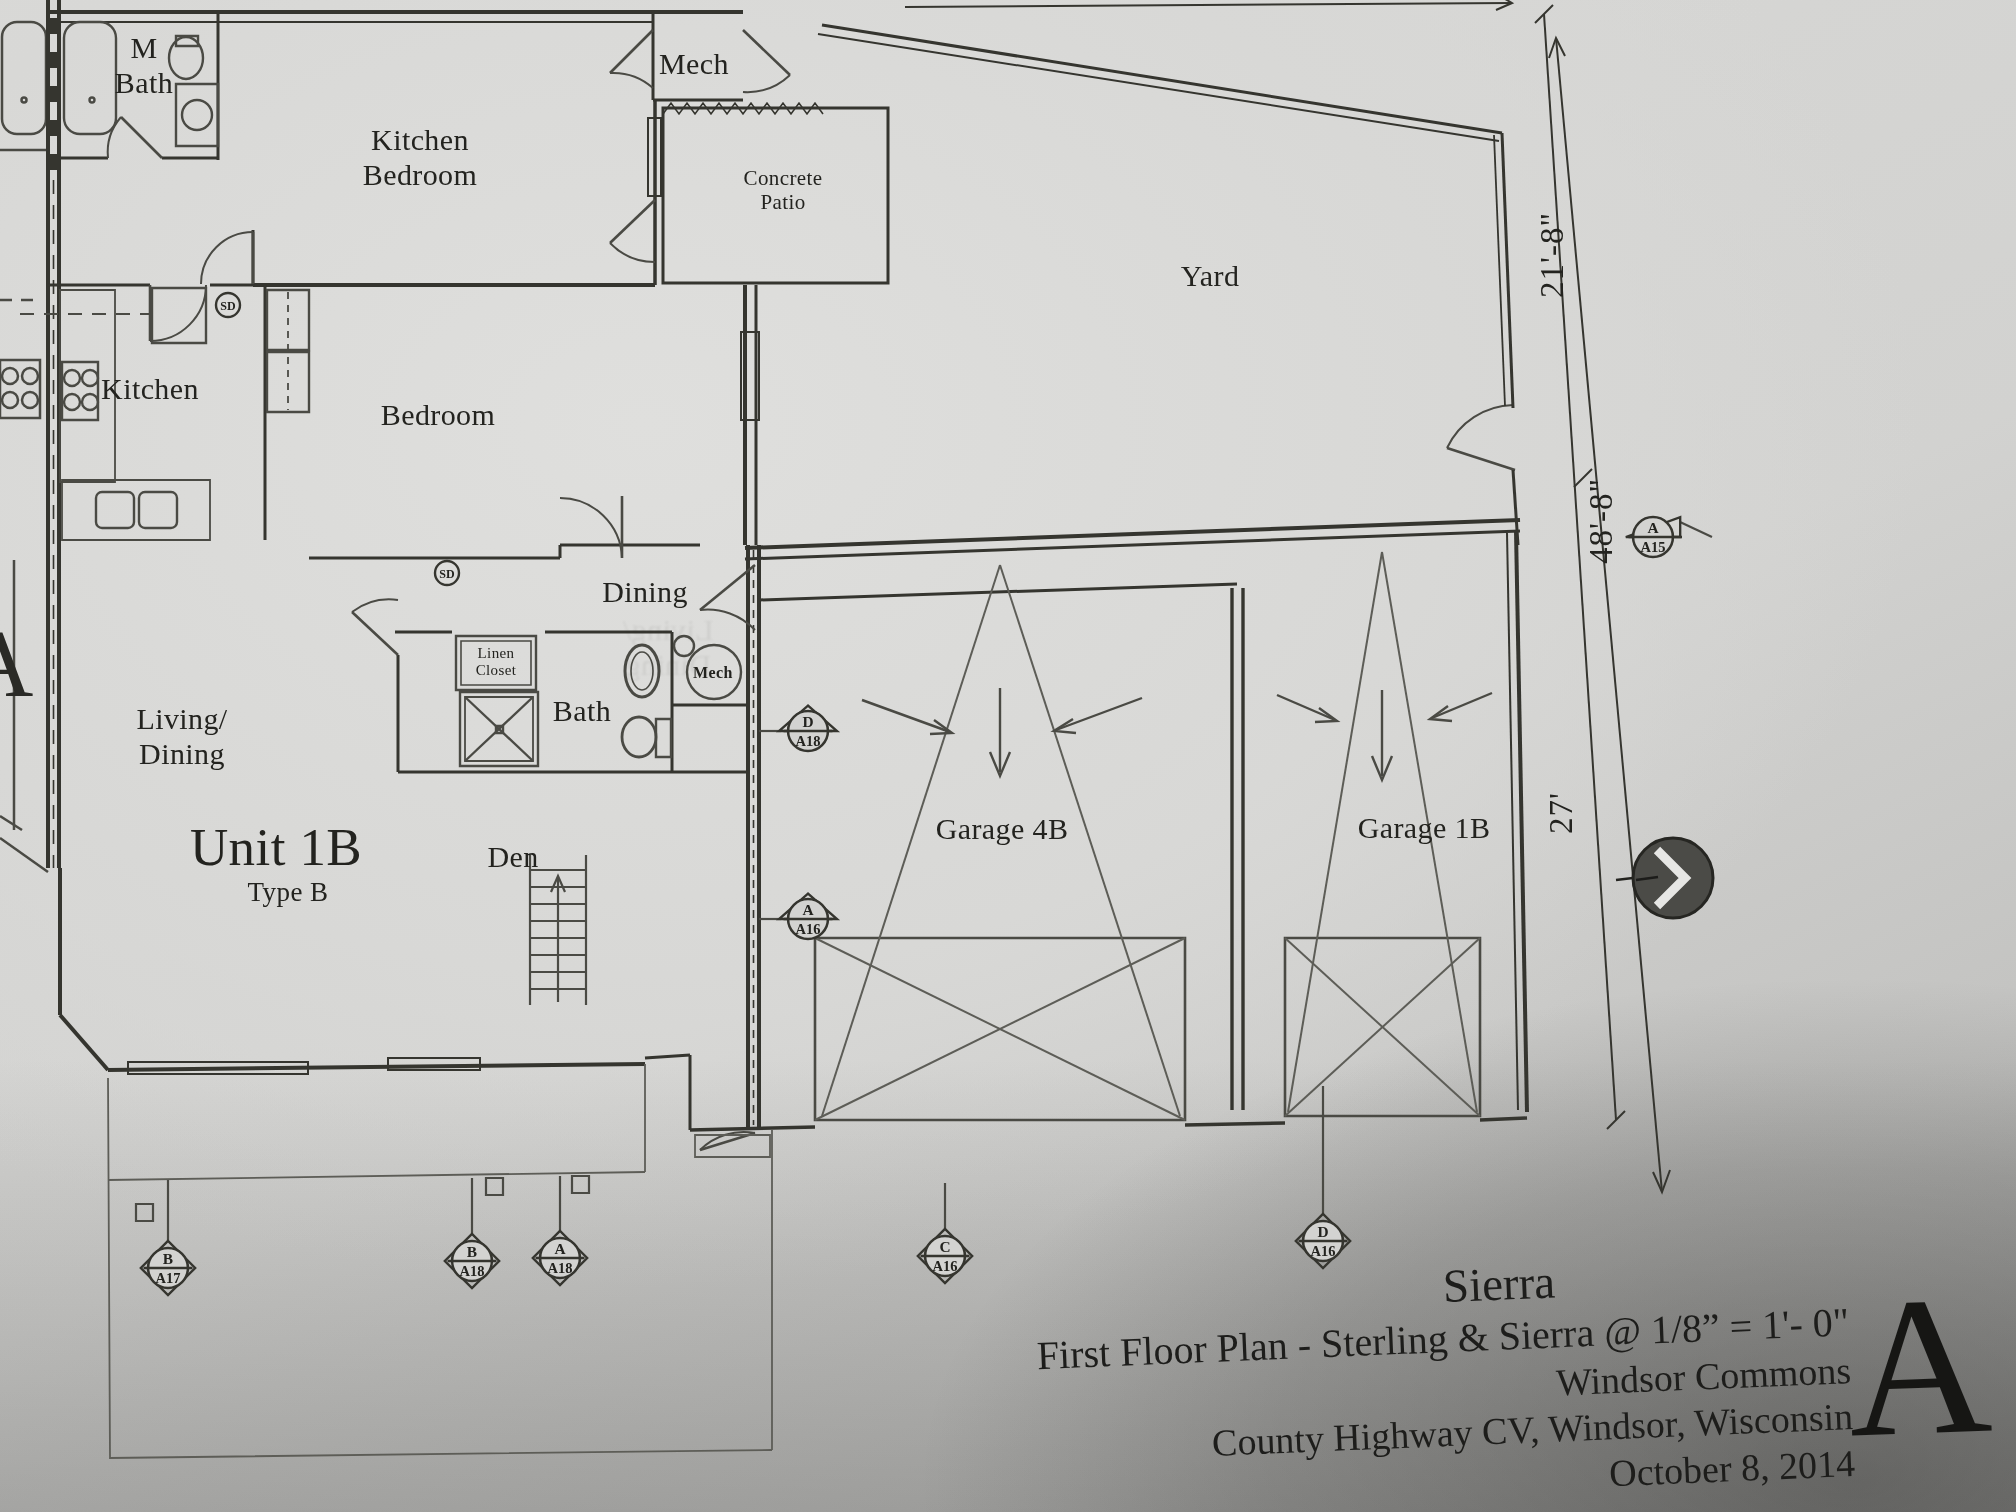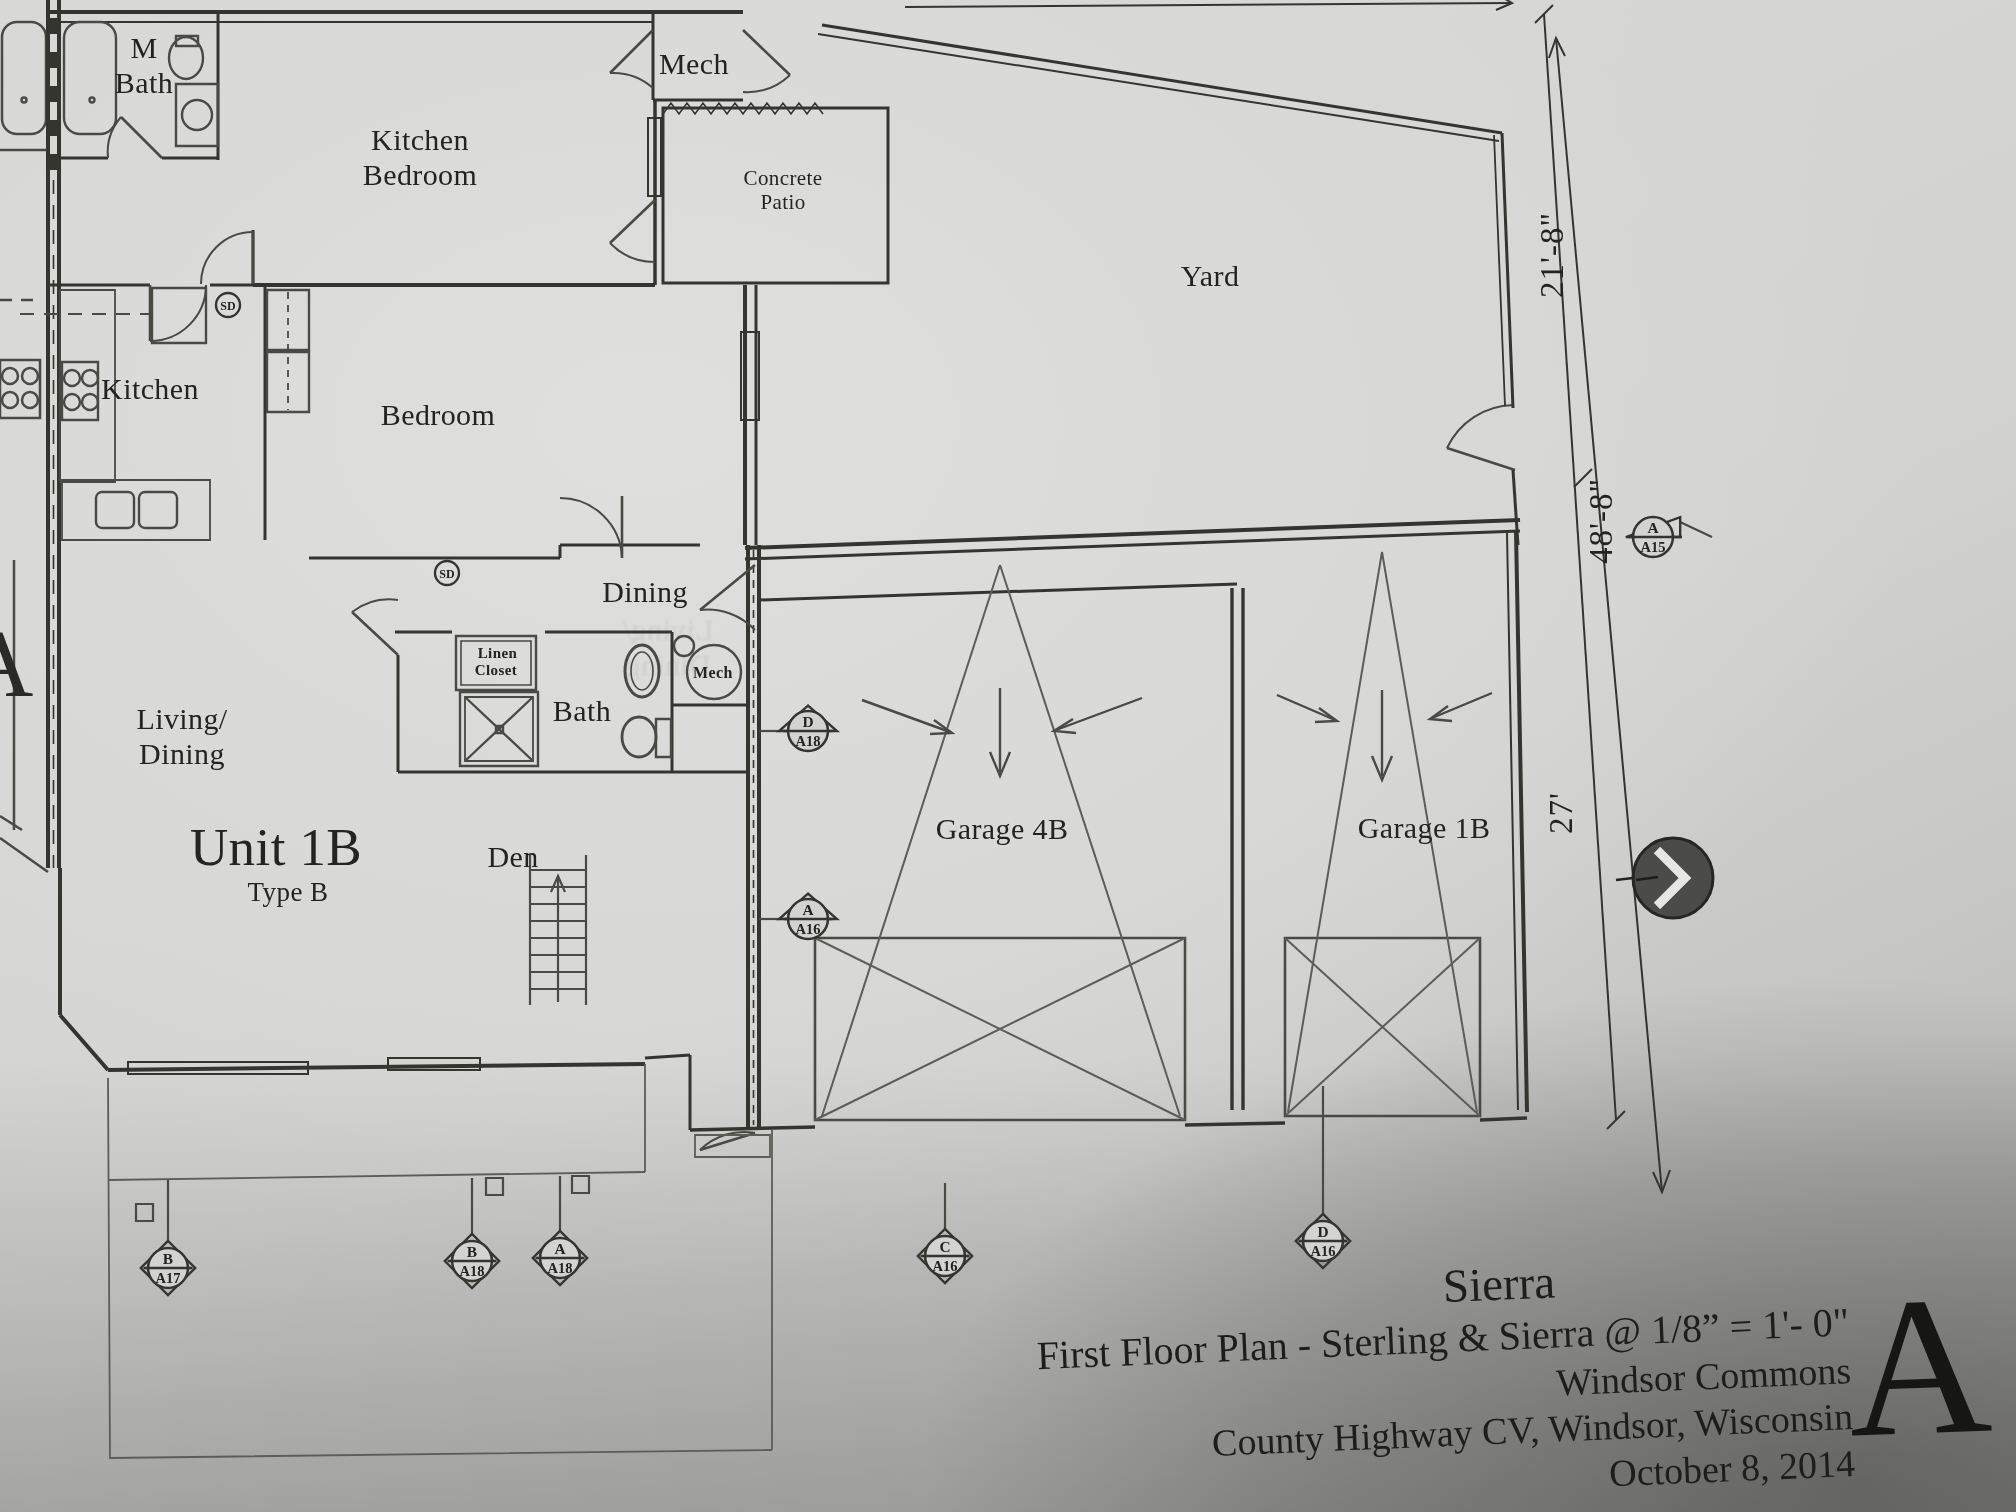--- a/index.html
+++ b/index.html
@@ -21,21 +21,21 @@
   }
   svg.plan{position:absolute;left:0;top:0;}
   svg.plan *{vector-effect:non-scaling-stroke;}
   .lbl{
     position:absolute;transform:translate(-50%,-50%);
     white-space:pre-line;text-align:center;line-height:1.16;
     color:var(--txt);letter-spacing:.4px;
   }
   .lbl.rot{transform:translate(-50%,-50%) rotate(-90deg);}
   .s30{font-size:30px;} .s27{font-size:27px;margin-left:8px;} .s21{font-size:21px;margin-left:28px;}
-  .s16{font-size:16px;font-weight:bold;} .s15{font-size:15px;font-weight:bold;text-align:right;}
+  .s16{font-size:16px;font-weight:bold;} .s15{font-size:15px;font-weight:normal;}
   .s46{font-size:53px;} .dim{font-size:33px;letter-spacing:1px;}
   .ghost{opacity:.07;transform:translate(-50%,-50%) scaleX(-1);filter:blur(1px);}
   
   svg.callout{position:absolute;width:58px;height:58px;overflow:visible;}
   svg.callout polygon, svg.callout line{fill:none;stroke:var(--ink);stroke-width:2.6;}
   svg.callout circle{fill:var(--paper);stroke:var(--ink);stroke-width:2.8;}
   svg.callout text{font-family:"Liberation Serif",serif;fill:var(--txt);text-anchor:middle;}
   svg.callout .cl-letter{font-size:17px;font-weight:bold;}
   svg.callout .cl-sheet{font-size:16px;font-weight:bold;}
   

